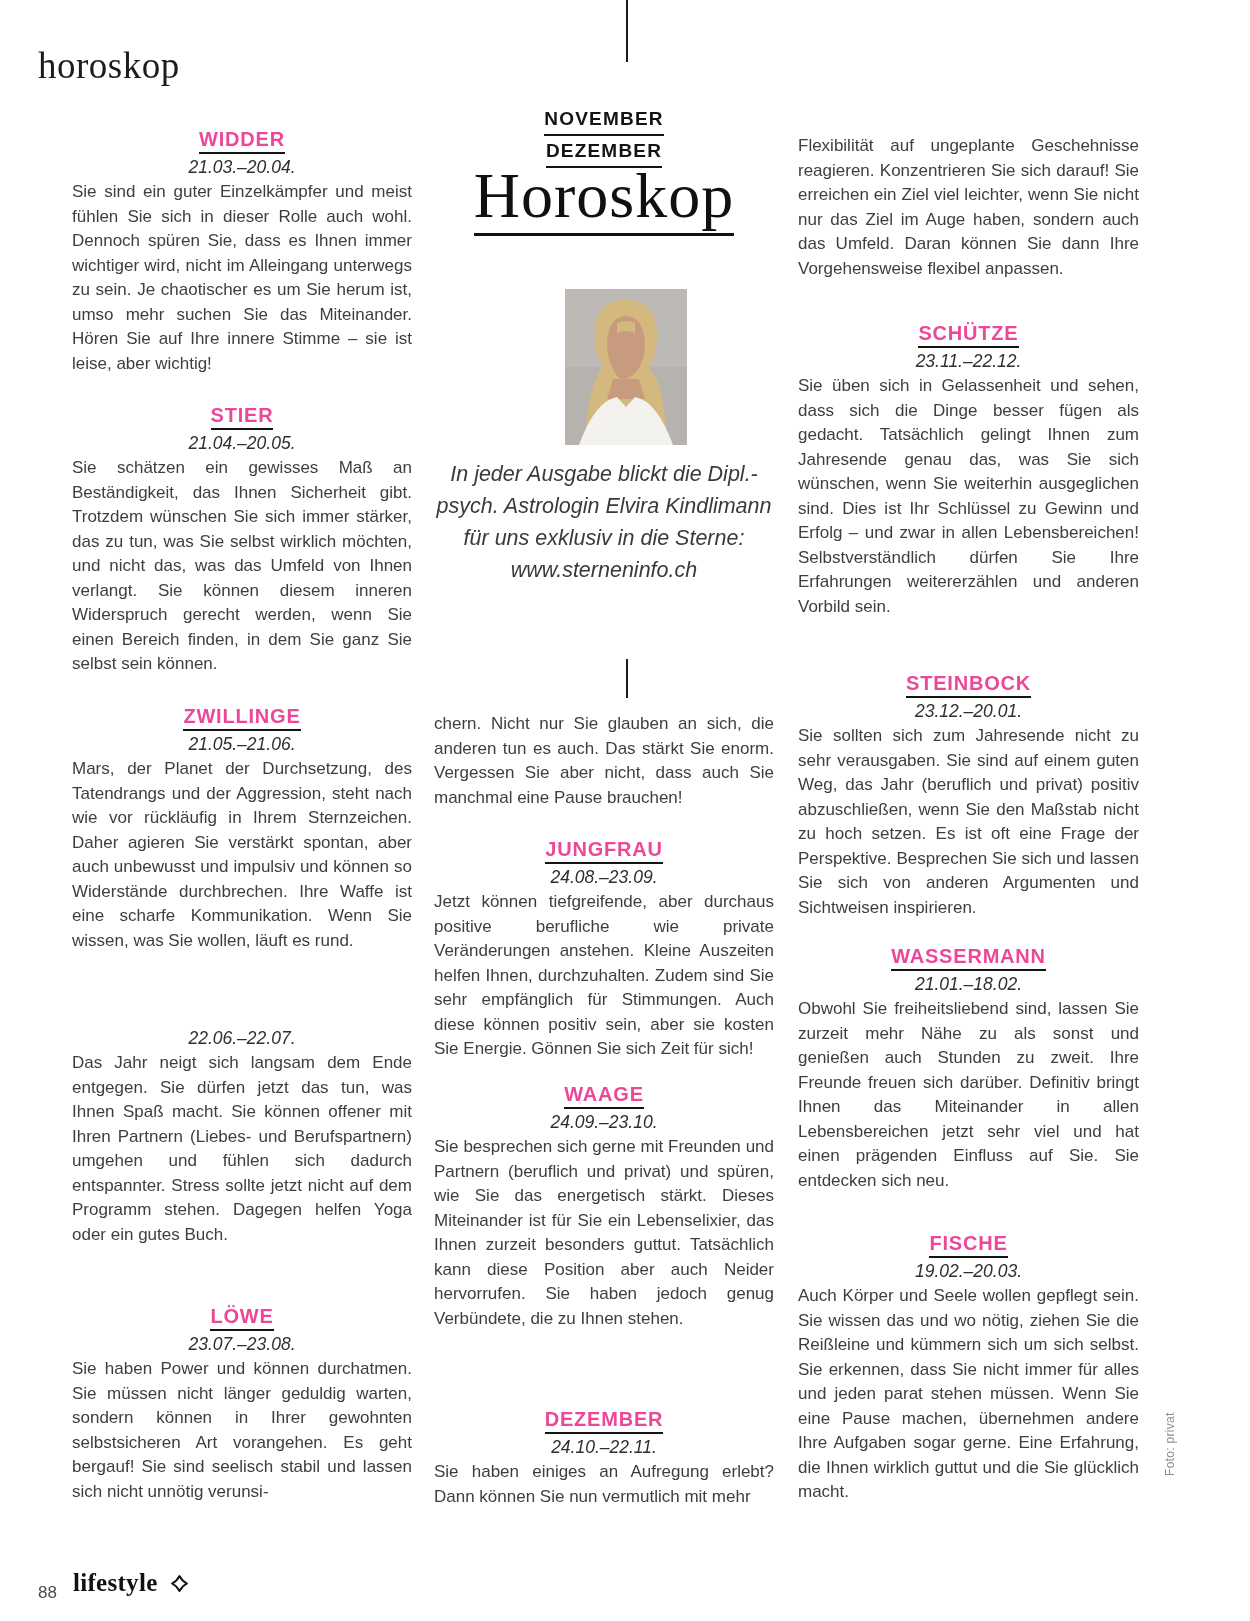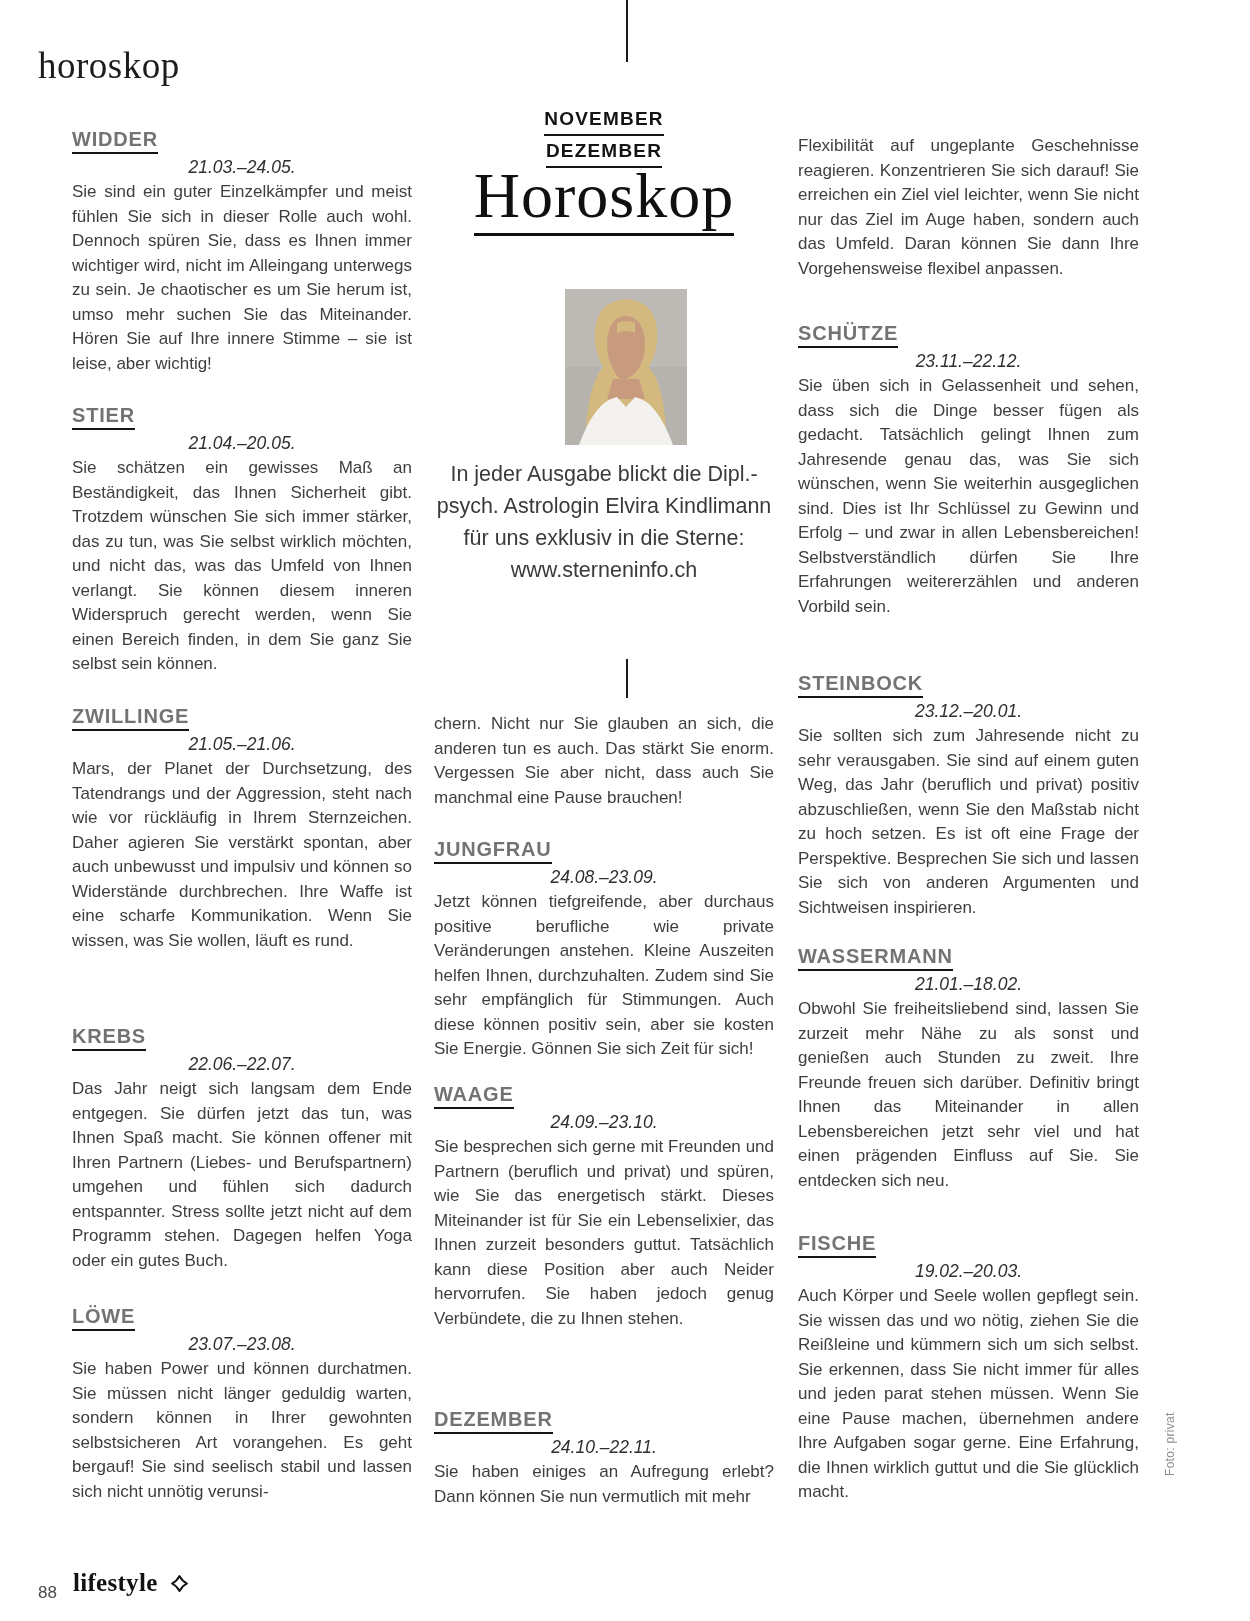--- a/index.html
+++ b/index.html
@@ -25,30 +25,30 @@
     position:absolute;left:434px;top:163px;width:340px;text-align:center;
     font-family:"Liberation Serif",serif;font-size:64px;color:#101010;line-height:66px;
   }
   .big-title span{display:inline-block;border-bottom:3px solid #101010;padding-bottom:4px;letter-spacing:1px;}
   
   .portrait{position:absolute;left:565px;top:289px;width:122px;height:156px;}
   .portrait svg{display:block;width:100%;height:100%;}
   
   .intro{
     position:absolute;left:424px;top:458px;width:360px;text-align:center;
-    font-size:21.5px;line-height:32px;color:#3a3a3a;
+    font-style:italic;font-size:21.5px;line-height:32px;color:#3a3a3a;
   }
   
   .col{position:absolute;width:340px;}
   .col-left{left:72px;top:0;height:1621px;}
   .col-mid{left:434px;top:0;height:1192px;}
   .col-right{left:798px;top:0;width:341px;height:1213px;}
   .sign{position:absolute;left:0;width:100%;}
   .sign-name{
-    margin:0;text-align:left;font-size:20px;font-weight:bold;color:#737373;letter-spacing:0.8px;
+    margin:0;text-align:center;font-size:20px;font-weight:bold;color:#ec4899;letter-spacing:0.8px;
   }
   .sign-name span{display:inline-block;border-bottom:2.5px solid #141414;padding-bottom:1px;}
   .sign-dates{
     margin:3px 0 2px 0;text-align:center;font-style:italic;font-size:17.5px;color:#2f2f2f;
   }
   .sign-text,.cont-text{
     margin:2px 0 0 0;font-size:17px;line-height:24.5px;color:#3e3e3e;
     text-align:justify;hyphens:manual;
   }
   
@@ -97,35 +97,34 @@
     </svg>
   </div>
 
   <div class="intro">In jeder Ausgabe blickt die Dipl.-psych. Astrologin Elvira Kindlimann für uns exklusiv in die Sterne: www.sterneninfo.ch</div>
 
   <div class="rule-mid"></div>
 
   <div class="col col-left">
     <div class="sign" style="top:128px">
       <h3 class="sign-name"><span>WIDDER</span></h3>
-      <div class="sign-dates">21.03.–24.05.</div>
+      <div class="sign-dates">21.03.–20.04.</div>
       <p class="sign-text">Sie sind ein guter Einzelkämpfer und meist fühlen Sie sich in dieser Rolle auch wohl. Dennoch spüren Sie, dass es Ihnen immer wichtiger wird, nicht im Alleingang unterwegs zu sein. Je chaotischer es um Sie herum ist, umso mehr suchen Sie das Miteinander. Hören Sie auf Ihre innere Stimme – sie ist leise, aber wichtig!</p>
     </div>
     <div class="sign" style="top:404px">
       <h3 class="sign-name"><span>STIER</span></h3>
       <div class="sign-dates">21.04.–20.05.</div>
       <p class="sign-text">Sie schätzen ein gewisses Maß an Beständigkeit, das Ihnen Sicherheit gibt. Trotzdem wünschen Sie sich immer stärker, das zu tun, was Sie selbst wirklich möchten, und nicht das, was das Umfeld von Ihnen verlangt. Sie können diesem inneren Widerspruch gerecht werden, wenn Sie einen Bereich finden, in dem Sie ganz Sie selbst sein können.</p>
     </div>
     <div class="sign" style="top:705px">
       <h3 class="sign-name"><span>ZWILLINGE</span></h3>
       <div class="sign-dates">21.05.–21.06.</div>
       <p class="sign-text">Mars, der Planet der Durchsetzung, des Tatendrangs und der Aggression, steht nach wie vor rückläufig in Ihrem Sternzeichen. Daher agieren Sie verstärkt spontan, aber auch unbewusst und impulsiv und können so Widerstände durchbrechen. Ihre Waffe ist eine scharfe Kommunikation. Wenn Sie wissen, was Sie wollen, läuft es rund.</p>
     </div>
     <div class="sign" style="top:1025px">
-      <h3 class="sign-name"><span>KREBS</span></h3>
       <div class="sign-dates">22.06.–22.07.</div>
       <p class="sign-text">Das Jahr neigt sich langsam dem Ende entgegen. Sie dürfen jetzt das tun, was Ihnen Spaß macht. Sie können offener mit Ihren Partnern (Liebes- und Berufspartnern) umgehen und fühlen sich dadurch entspannter. Stress sollte jetzt nicht auf dem Programm stehen. Dagegen helfen Yoga oder ein gutes Buch.</p>
     </div>
     <div class="sign" style="top:1305px">
       <h3 class="sign-name"><span>LÖWE</span></h3>
       <div class="sign-dates">23.07.–23.08.</div>
       <p class="sign-text">Sie haben Power und können durchatmen. Sie müssen nicht länger geduldig warten, sondern können in Ihrer gewohnten selbstsicheren Art vorangehen. Es geht bergauf! Sie sind seelisch stabil und lassen sich nicht unnötig verunsi-</p>
     </div>
   </div>
 

